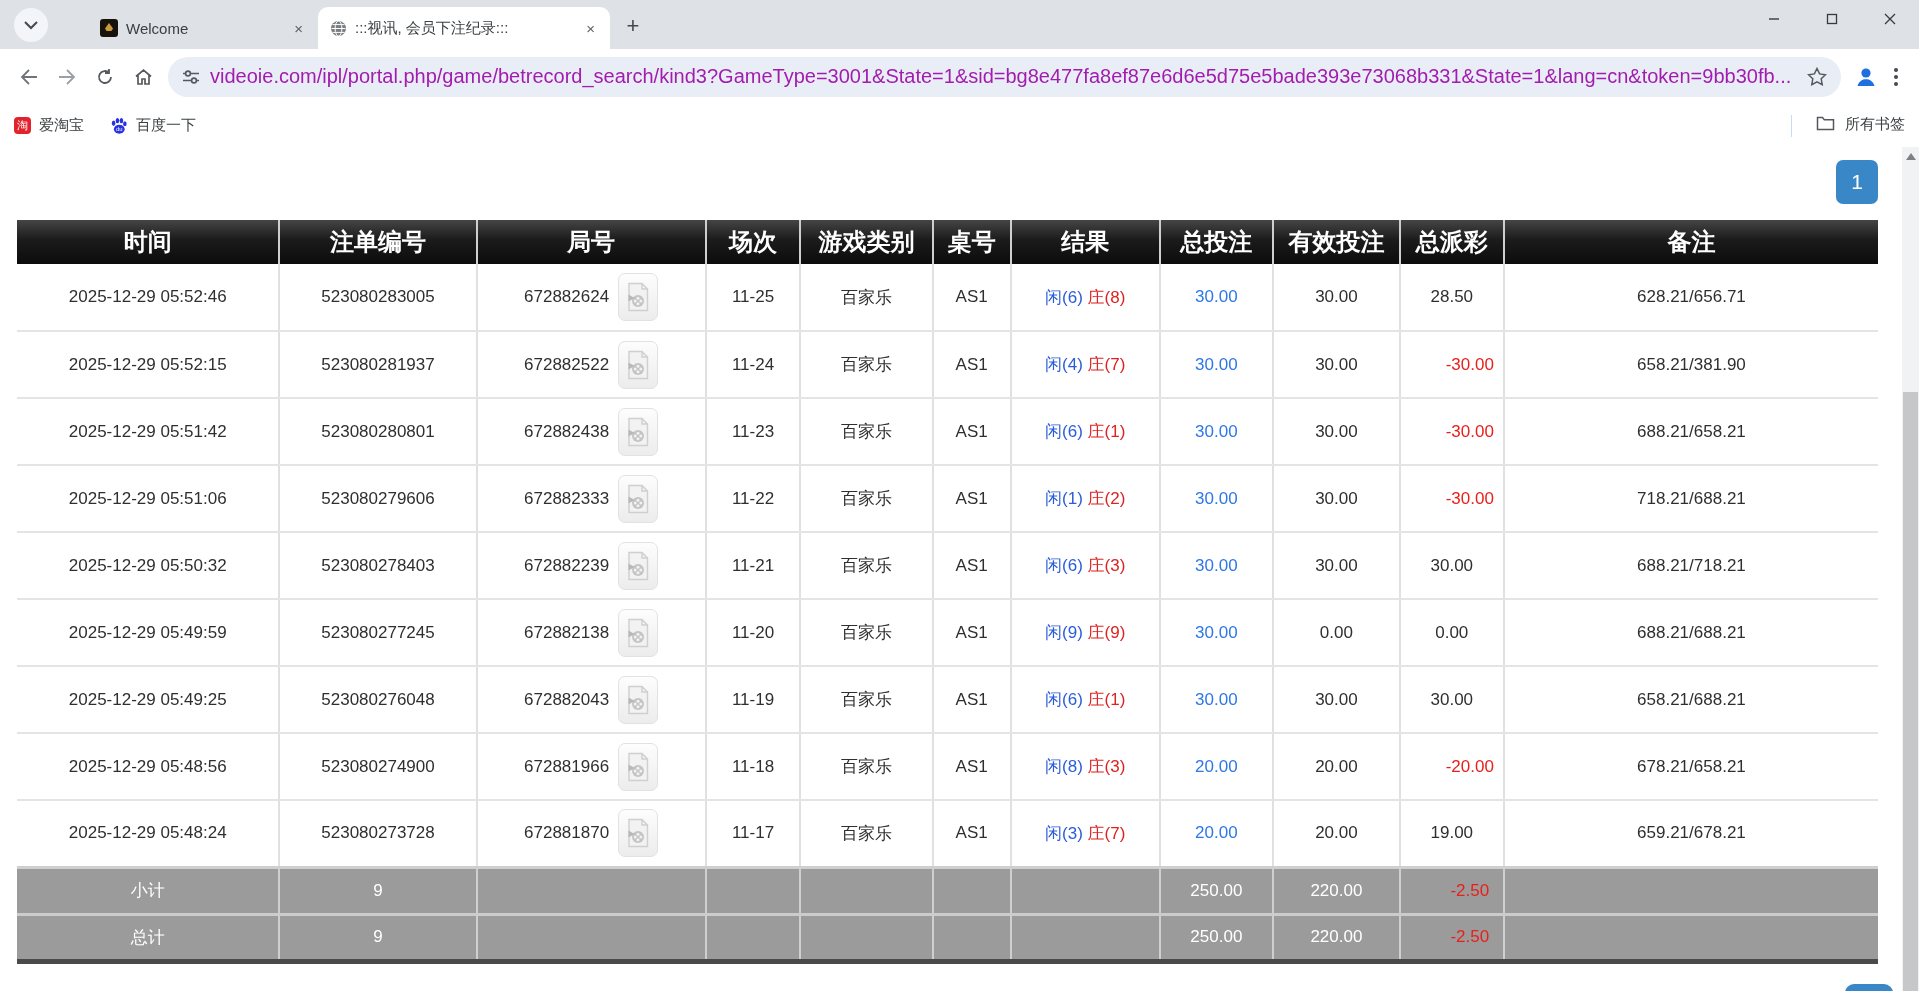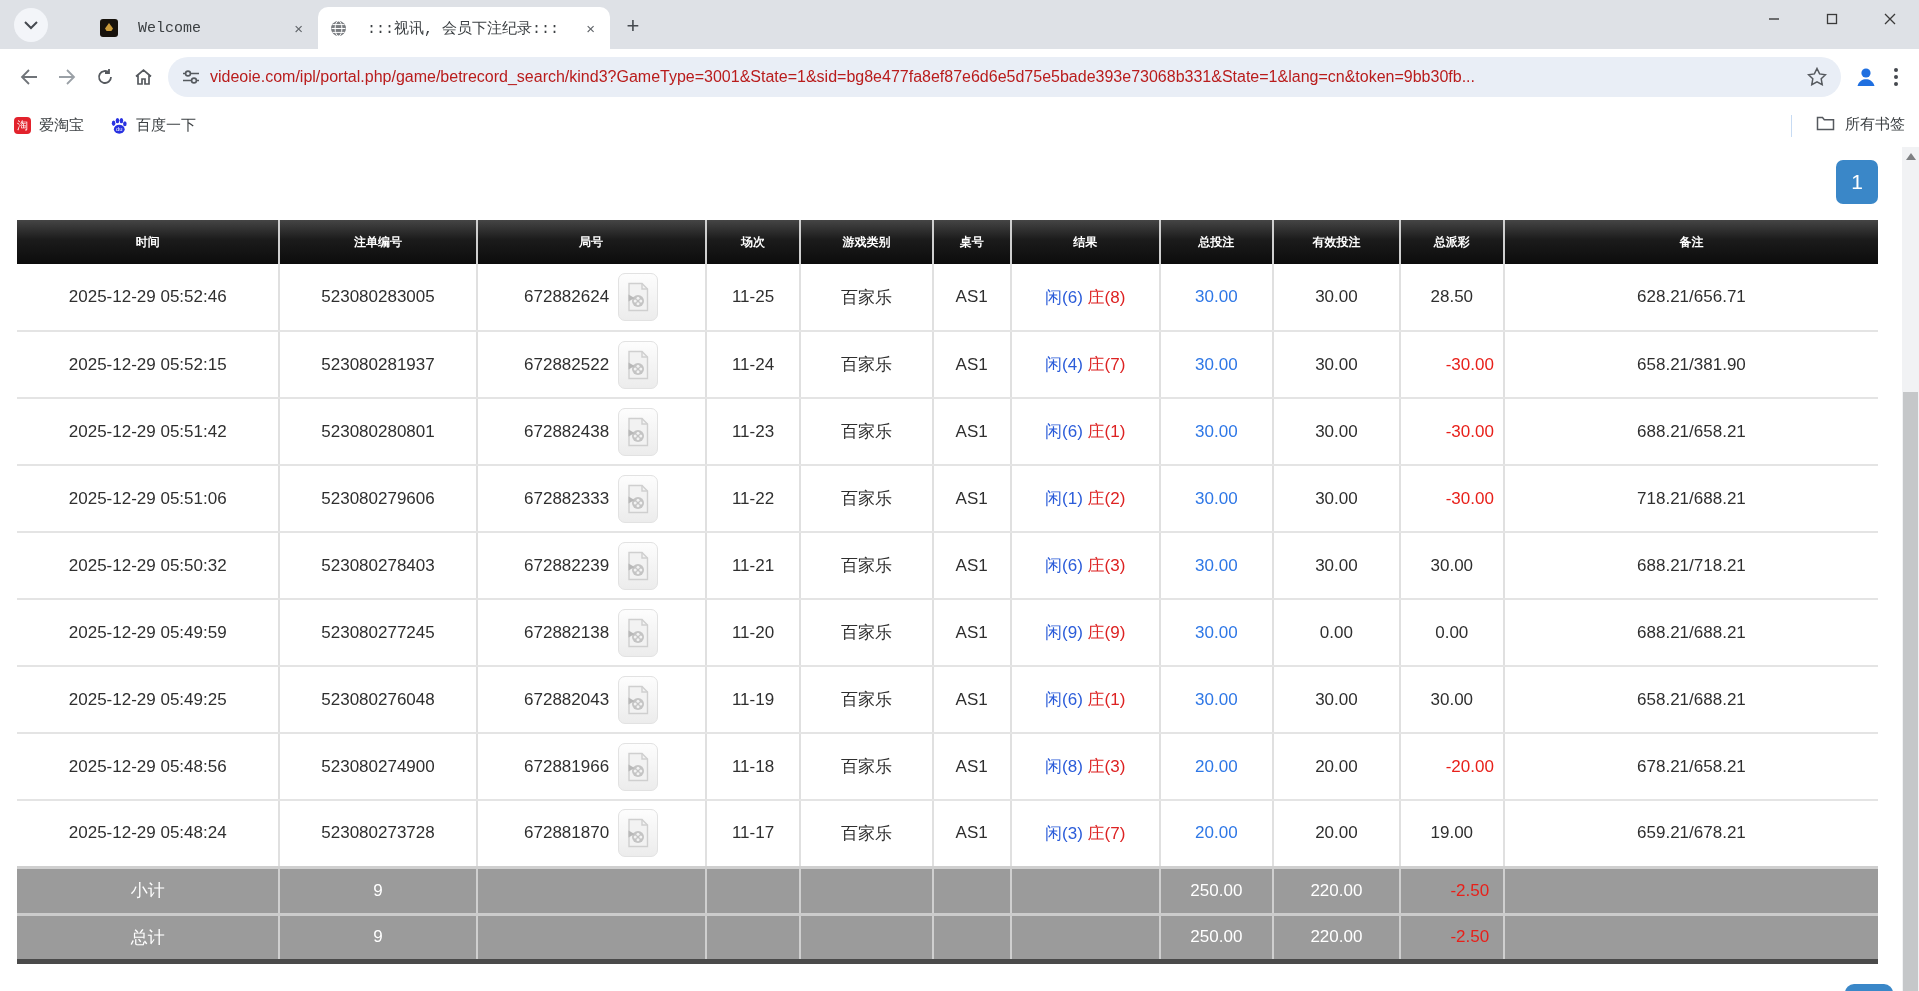--- a/index.html
+++ b/index.html
@@ -8,36 +8,36 @@
 
   
   .tabstrip { height:49px; background:#dee1e6; display:flex; align-items:flex-end; position:relative; }
   .tab-search { width:34px; height:34px; margin:0 0 7px 14px; border-radius:50%;
                 background:#f3f5f9; display:flex; align-items:center; justify-content:center; color:#45494f; }
   .tab { height:42px; display:flex; align-items:center; padding:0 10px 0 12px;
          border-radius:10px 10px 0 0; color:#3c4043; font-size:15px; position:relative; }
   .tab.inactive { width:230px; margin-left:40px; }
   .tab.inactive::after { content:""; position:absolute; right:-6px; top:10px; height:22px; width:1px; background:#b6bac1; }
   .tab.active { width:292px; background:#fff; }
-  .tab .title { flex:1; white-space:nowrap; overflow:hidden; margin-left:20px;font-family:Liberation Mono, monospace; }
+  .tab .title { flex:1; white-space:nowrap; overflow:hidden; margin-left:8px; }
   .tab .close { color:#5f6368; font-size:15px; padding:2px 5px; border-radius:50%; }
   .favicon-welcome { width:18px; height:18px; background:#17120c; border-radius:3px; position:relative; flex:none;}
   .favicon-welcome::after { content:""; position:absolute; left:5px; top:4px; width:8px; height:8px;
                             background:#c99a3a; clip-path:polygon(50% 0,100% 70%,80% 100%,20% 100%,0 70%); }
   .newtab { width:30px; height:30px; margin:0 0 8px 8px; display:flex; align-items:center; justify-content:center;
             color:#45494f; font-size:22px; border-radius:50%; }
   .win-controls { position:absolute; right:0; top:0; height:38px; display:flex; }
   .win-btn { width:58px; display:flex; align-items:center; justify-content:center; color:#3a3a3a; font-size:14px; }
 
   .toolbar { height:55px; background:#fff; display:flex; align-items:center; padding:0 10px; }
   .nav-ic { width:38px; height:38px; display:flex; align-items:center; justify-content:center;
             color:#5a5f66; font-size:21px; border-radius:50%; flex:none; }
   .urlbar { flex:1; height:40px; margin:0 8px 0 6px; background:#e9eef6; border-radius:20px;
             display:flex; align-items:center; padding:0 14px; min-width:0; }
-  .urlbar .url-text { color:#b91c1c; font-size:16px; white-space:nowrap; overflow:hidden; flex:1; margin:0 10px; }
+  .urlbar .url-text { color:#a21caf; font-size:20px; white-space:nowrap; overflow:hidden; flex:1; margin:0 10px; }
   .star { color:#5f6368; font-size:20px; flex:none; }
   .avatar { width:34px; height:34px; border-radius:50%; display:flex; align-items:center; justify-content:center; flex:none; }
   .menu3 { width:26px; display:flex; flex-direction:column; align-items:center; gap:3px; flex:none; }
   .menu3 i { width:4px; height:4px; background:#45494f; border-radius:50%; }
 
   .bookmarks { height:43px; background:#fff; display:flex; align-items:center; padding:0 14px;
                font-size:15px; color:#3c4043; position:relative; }
   .bm-item { display:flex; align-items:center; gap:8px; margin-right:26px; }
   .bm-tb { width:17px; height:17px; background:#e2222c; border-radius:4px; color:#fff; font-size:11px;
            display:flex; align-items:center; justify-content:center; }
@@ -45,21 +45,21 @@
   .bm-sep { width:1px; height:22px; background:#c7dbf3; margin-right:14px; }
 
   
   .page { position:relative; width:1919px; height:844px; background:#fff; overflow:hidden; }
   .pager { position:absolute; background:#3a87c8; color:#fff; display:flex; align-items:center;
            justify-content:center; }
   .pager.top { right:41px; top:13px; width:42px; height:44px; border-radius:7px; font-size:21px; }
   .pager.bottom { left:1845px; top:837px; width:48px; height:40px; border-radius:9px; font-size:21px; }
 
   table.bets { position:absolute; left:17px; top:73px; width:1861px; border-collapse:collapse; table-layout:fixed; }
-  table.bets th { background:linear-gradient(#454545,#1b1b1b 45%,#0c0c0c); color:#fff; font-size:12px;
+  table.bets th { background:linear-gradient(#454545,#1b1b1b 45%,#0c0c0c); color:#fff; font-size:24px;
                   font-weight:bold; height:44px; border-right:2px solid #cfcfcf; }
   table.bets th:last-child { border-right:none; }
   table.bets td { height:67px; text-align:center; font-size:17px; color:#2f2f2f;
                   border-right:2px solid #e0e0e0; border-bottom:2px solid #e4e4e4; background:#fff; }
   table.bets td:last-child { border-right:none; }
   .round-cell { display:flex; align-items:center; justify-content:center; gap:9px; }
   .vbtn { width:40px; height:48px; border-radius:7px; border:1px solid #e2e2e2;
           background:linear-gradient(#fdfdfd,#ececec); display:flex; align-items:center; justify-content:center; }
   .xian { color:#2b5cd9; }
   .zhuang { color:#dd2222;text-align:right; }

